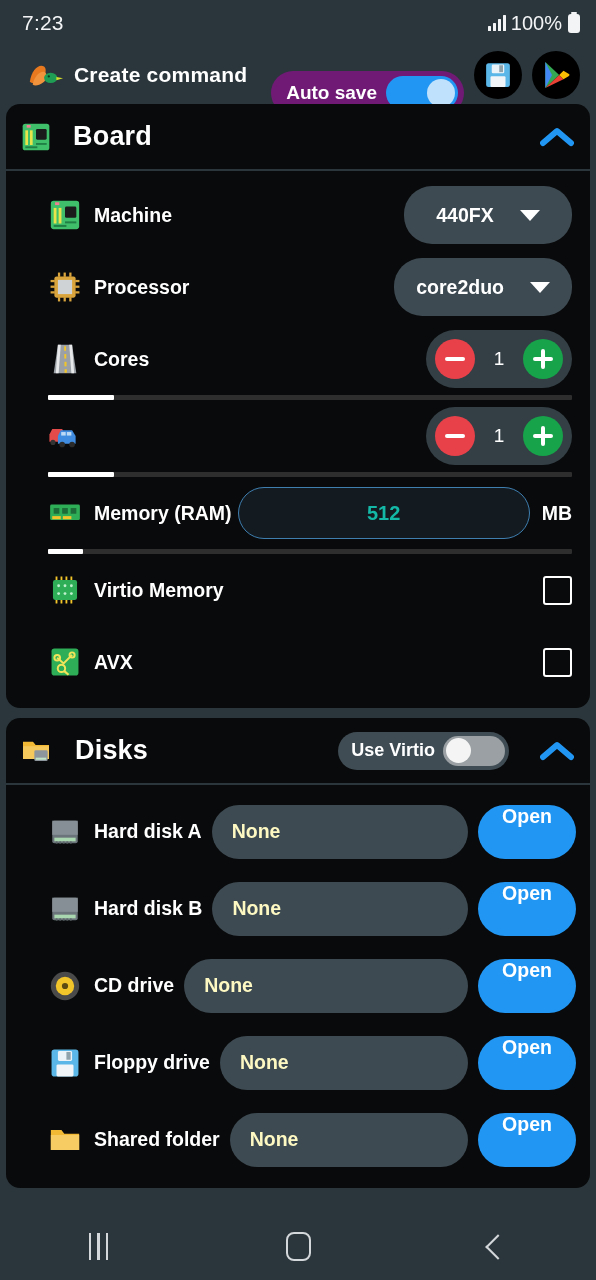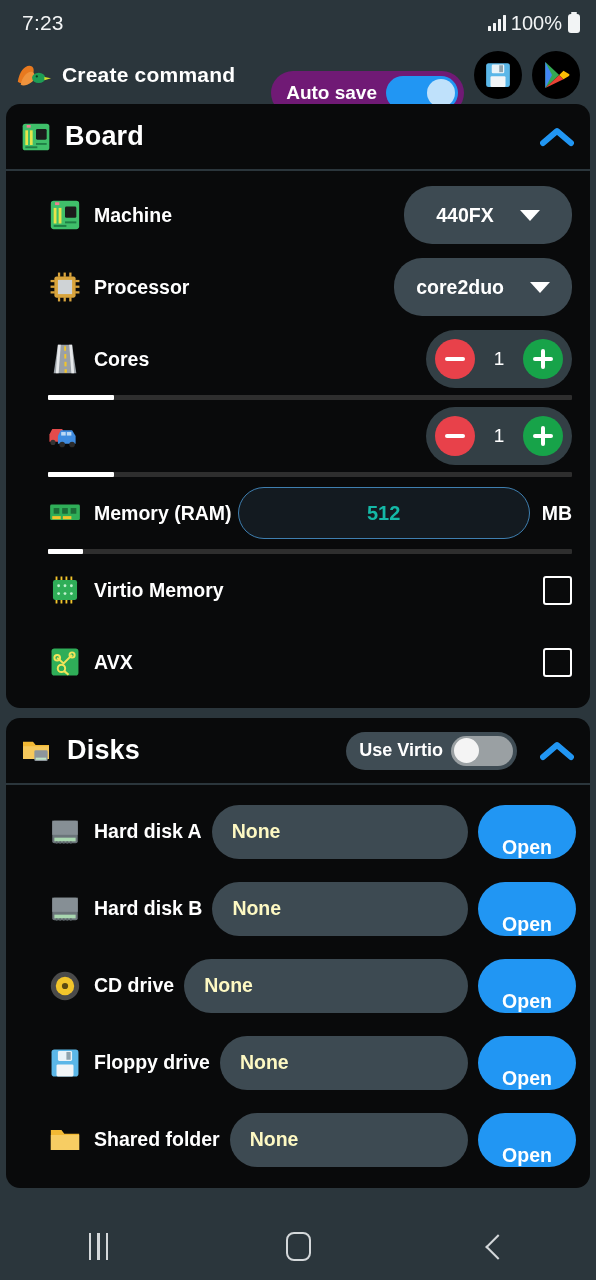--- a/index.html
+++ b/index.html
@@ -31,21 +31,21 @@
     background: #f2f4f5; position: relative; margin-left: 1px;
   }
   .battery::after {
     content:""; position:absolute; top:-4px; left:50%; transform:translateX(-50%);
     width: 6px; height: 2.5px; background:#f2f4f5; border-radius:1px;
   }
 
   
   .appbar {
     height: 58px; background: #2b363c;
-    display: flex; align-items: center; padding: 0 16px 0 14px; gap: 10px;
+    display: flex; align-items: center; padding: 0 16px 0 26px; gap: 10px;
   }
   .app-logo { width: 38px; height: 34px; flex: 0 0 auto; }
   .app-title {
     font-size: 21px; font-weight: bold; color: #ffffff; letter-spacing: .2px;
     white-space: nowrap;
   }
   .appbar-spacer { flex: 1 1 auto; }
   .autosave-pill {
     display: flex; align-items: center; gap: 9px;
     background: #701a75; border-radius: 22px; padding: 5px 6px 5px 15px; height: 44px; margin-top: 36px;
@@ -64,21 +64,21 @@
     display: flex; align-items: center; justify-content: center; flex: 0 0 auto;
   }
 
   
   .scroll { padding: 0 6px; }
   .card {
     background: #090a0b; border-radius: 14px; overflow: hidden;
     margin-bottom: 10px;
   }
   .card-header {
-    height: 67px; display: flex; align-items: center; gap: 13px;
+    height: 67px; display: flex; align-items: center; gap: 21px;
     padding: 0 16px 0 14px; border-bottom: 2px solid #2b363c;
   }
   .card-title { font-size: 27px; font-weight: bold; color:#fff; letter-spacing:.2px;}
   .card-header .sp { flex: 1 1 auto; }
   .virtio-pill {
     display:flex; align-items:center; gap: 8px;
     background:#3f4c54; border-radius: 20px; padding: 3px 4px 3px 13px; height: 38px;
   }
   .virtio-label { color:#fff; font-weight:bold; font-size: 18px; white-space:nowrap;}
   .virtio-pill .switch { width: 62px; height: 30px; border-radius: 15px; }
@@ -156,21 +156,21 @@
   
   .disk-row { min-height: 77px; padding: 0 14px 0 18px; }
   .disk-label { font-size: 19.5px; font-weight: bold; color:#fff; white-space:nowrap; margin-right: 10px;}
   .disk-input {
     flex: 1 1 auto; height: 54px; background: #3d4a52; border-radius: 27px;
     display: flex; align-items: center; padding: 0 20px; margin-right: 10px;
   }
   .disk-input-value { color:#fef9c3; font-size: 19.5px; font-weight: bold; }
   .open-btn {
     background: #2196f3; border-radius: 27px; height: 54px; min-width: 98px;
-    display:flex; align-items:flex-end; justify-content:center; flex: 0 0 auto;
+    display:flex; align-items:flex-start; justify-content:center; flex: 0 0 auto;
   }
   .open-btn span { color:#fff; font-size: 19.5px; font-weight: bold; }
 
   
   .navbar {
     position: absolute; left: 0; bottom: 0; width: 596px; height: 67px;
     background: #2b363c; display: flex; align-items: center; justify-content: space-around;
   }
   .nav-recent { display: flex; gap: 6px; }
   .nav-recent i { display:block; width: 2.5px; height: 27px; background: #d4d8da; }

